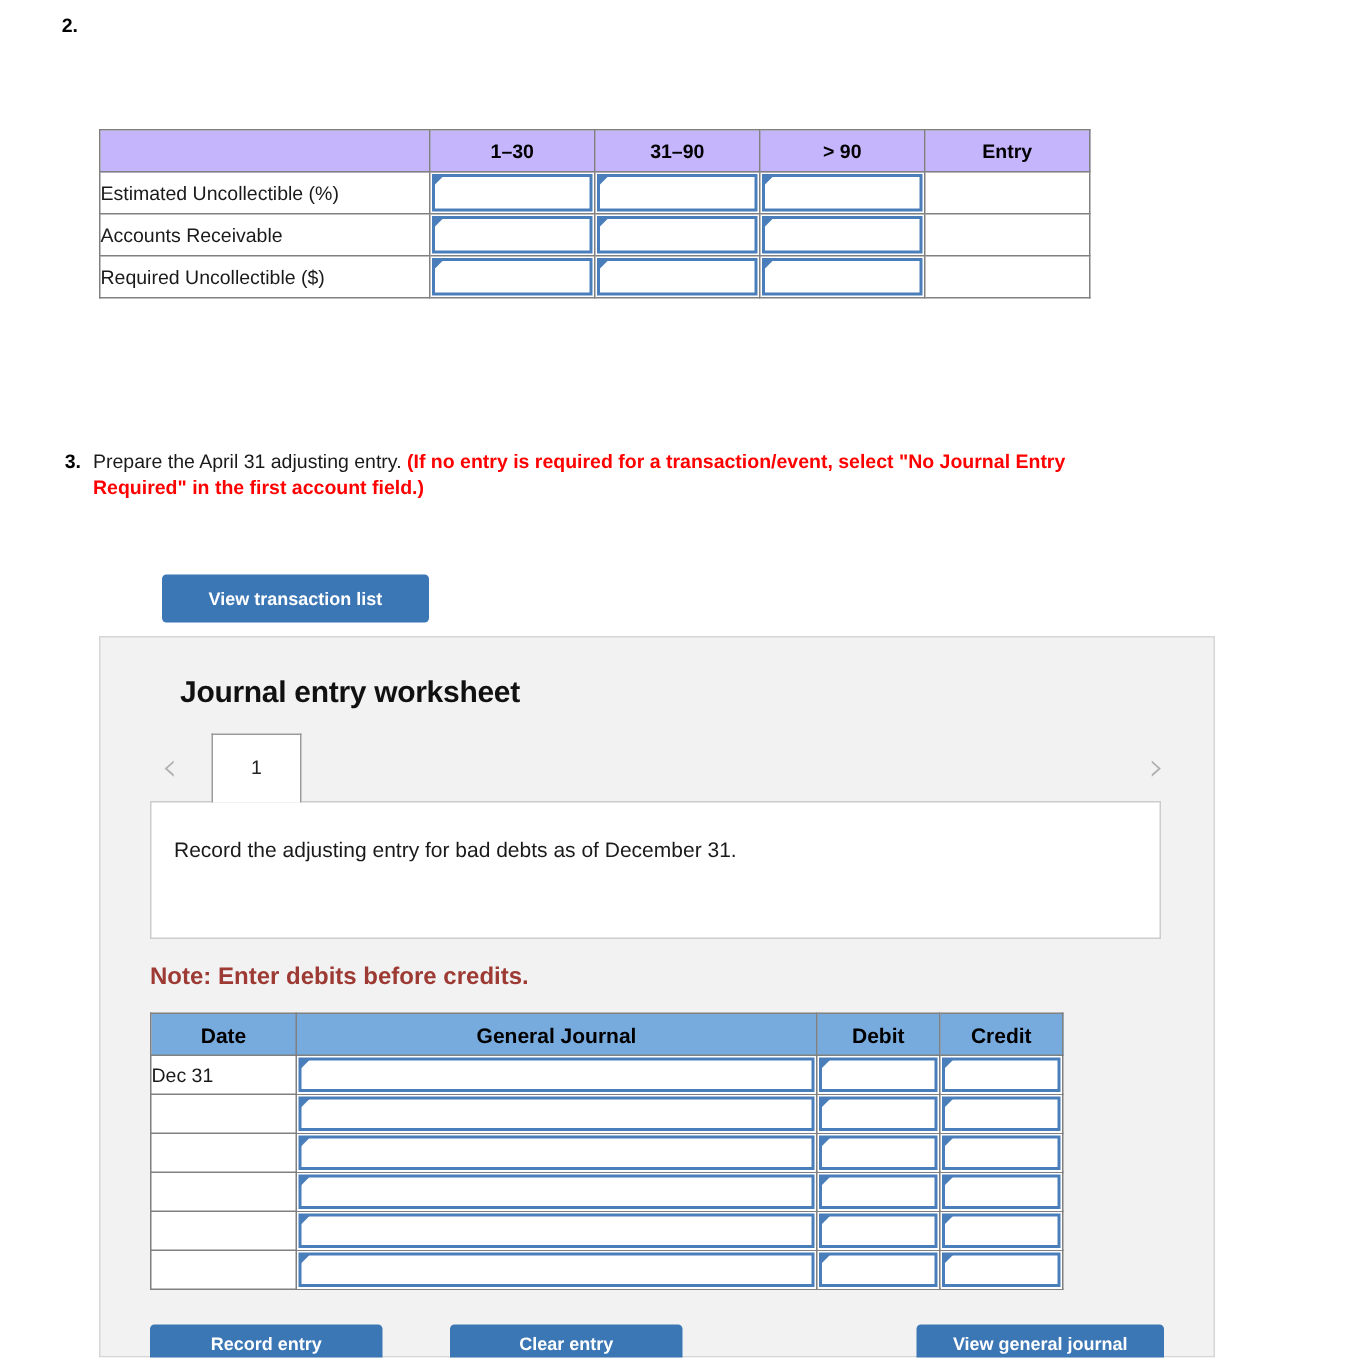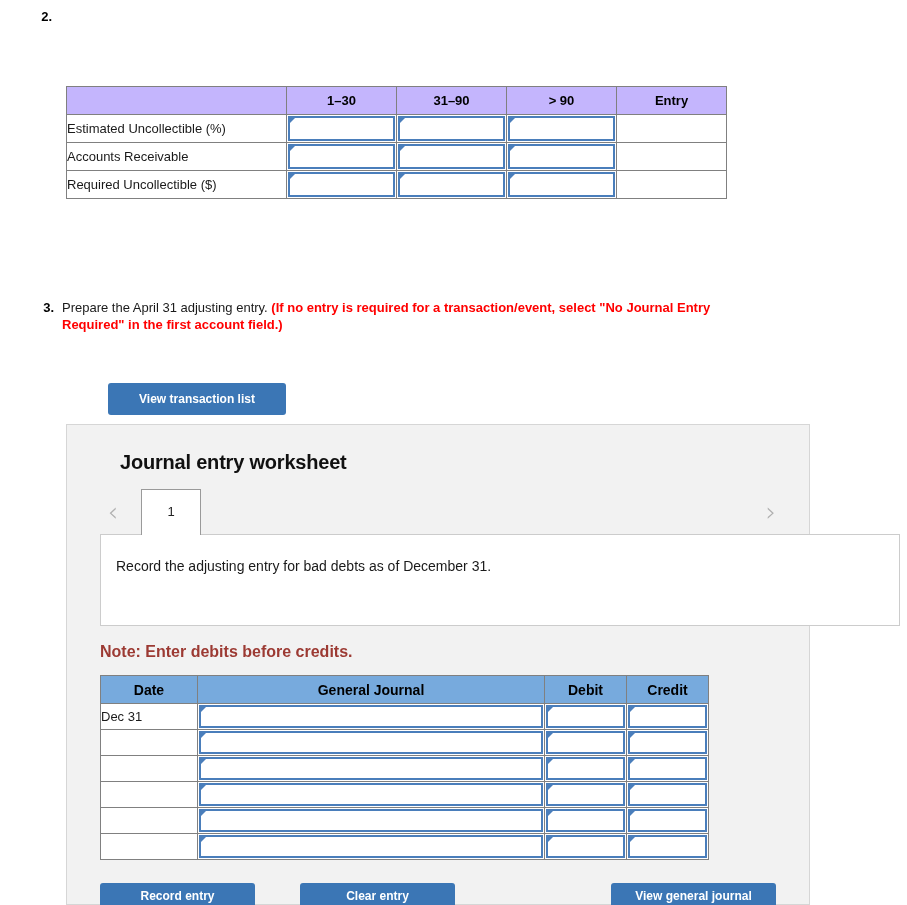--- a/index.html
+++ b/index.html
@@ -185,21 +185,21 @@
     color: #222;
     cursor: pointer;
     z-index: 3;
   }
 
   
   #instruction-box {
     position: absolute;
     top: 109px;
     left: 33px;
-    width: 800px;
+    width: 674px;
     height: 92px;
     background: #ffffff;
     border: 1px solid #cccccc;
     box-sizing: border-box;
     z-index: 2;
   }
   #instruction-text {
     position: absolute;
     top: 22px;
     left: 15px;

